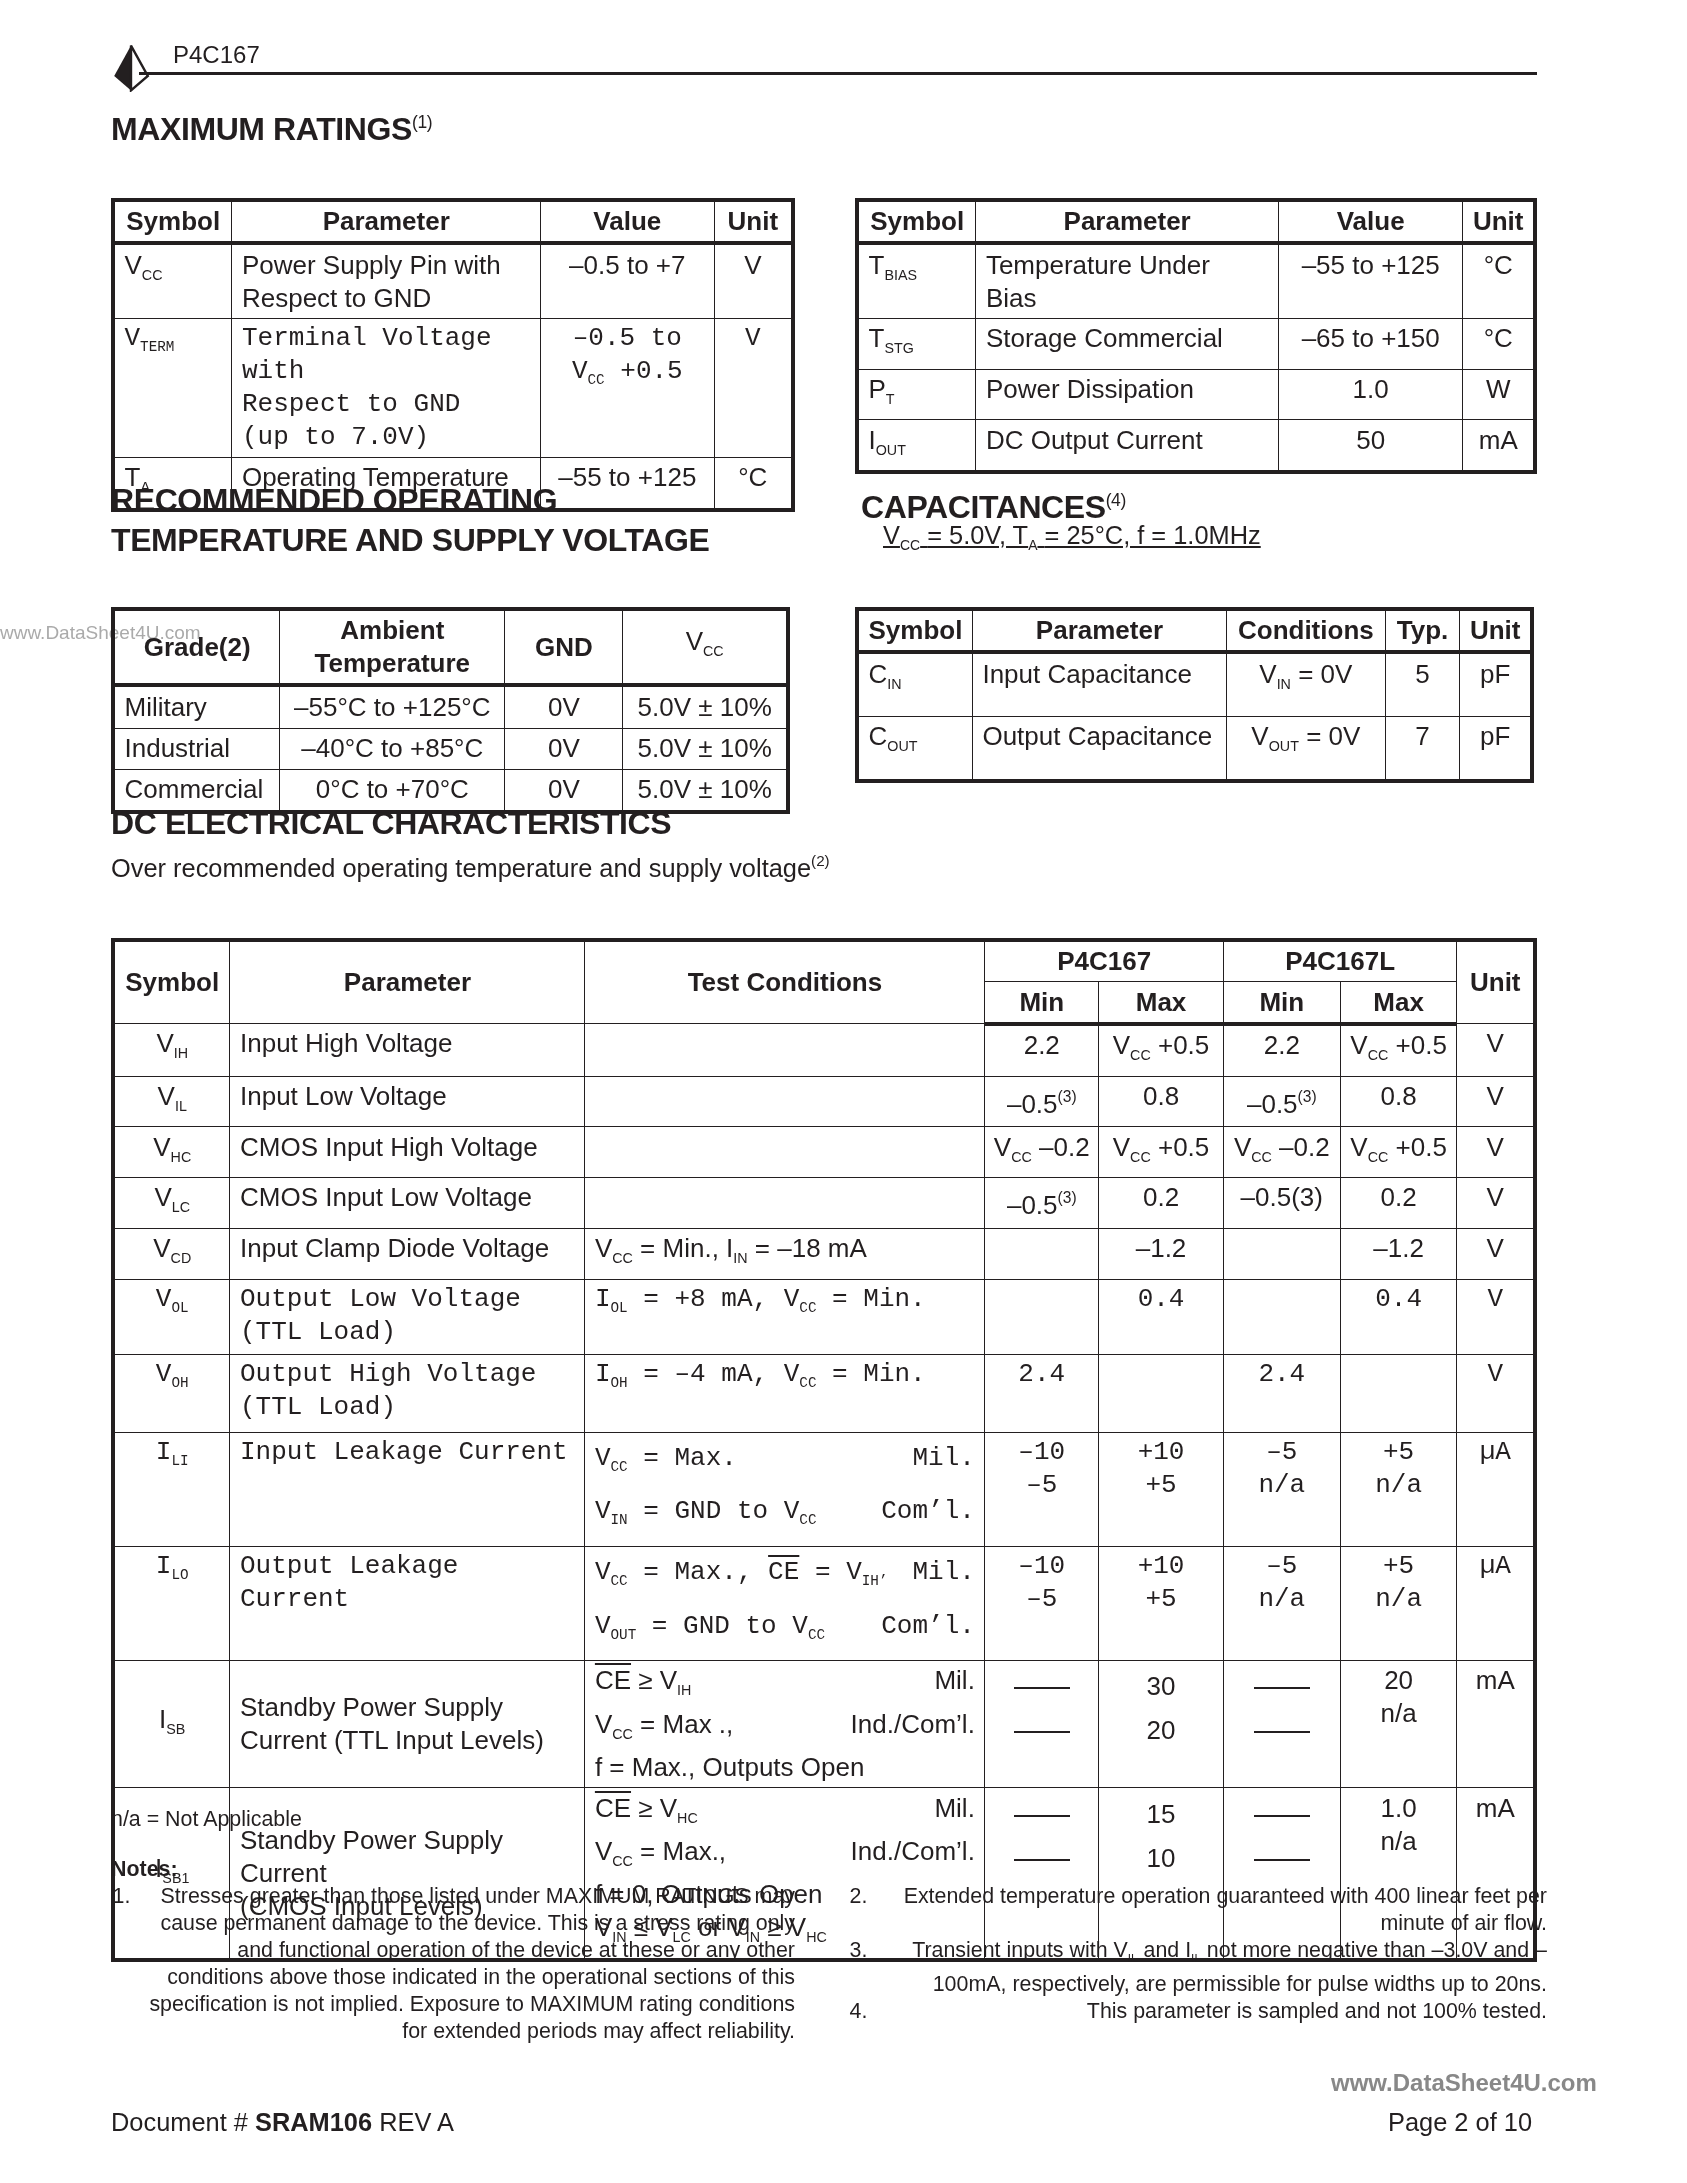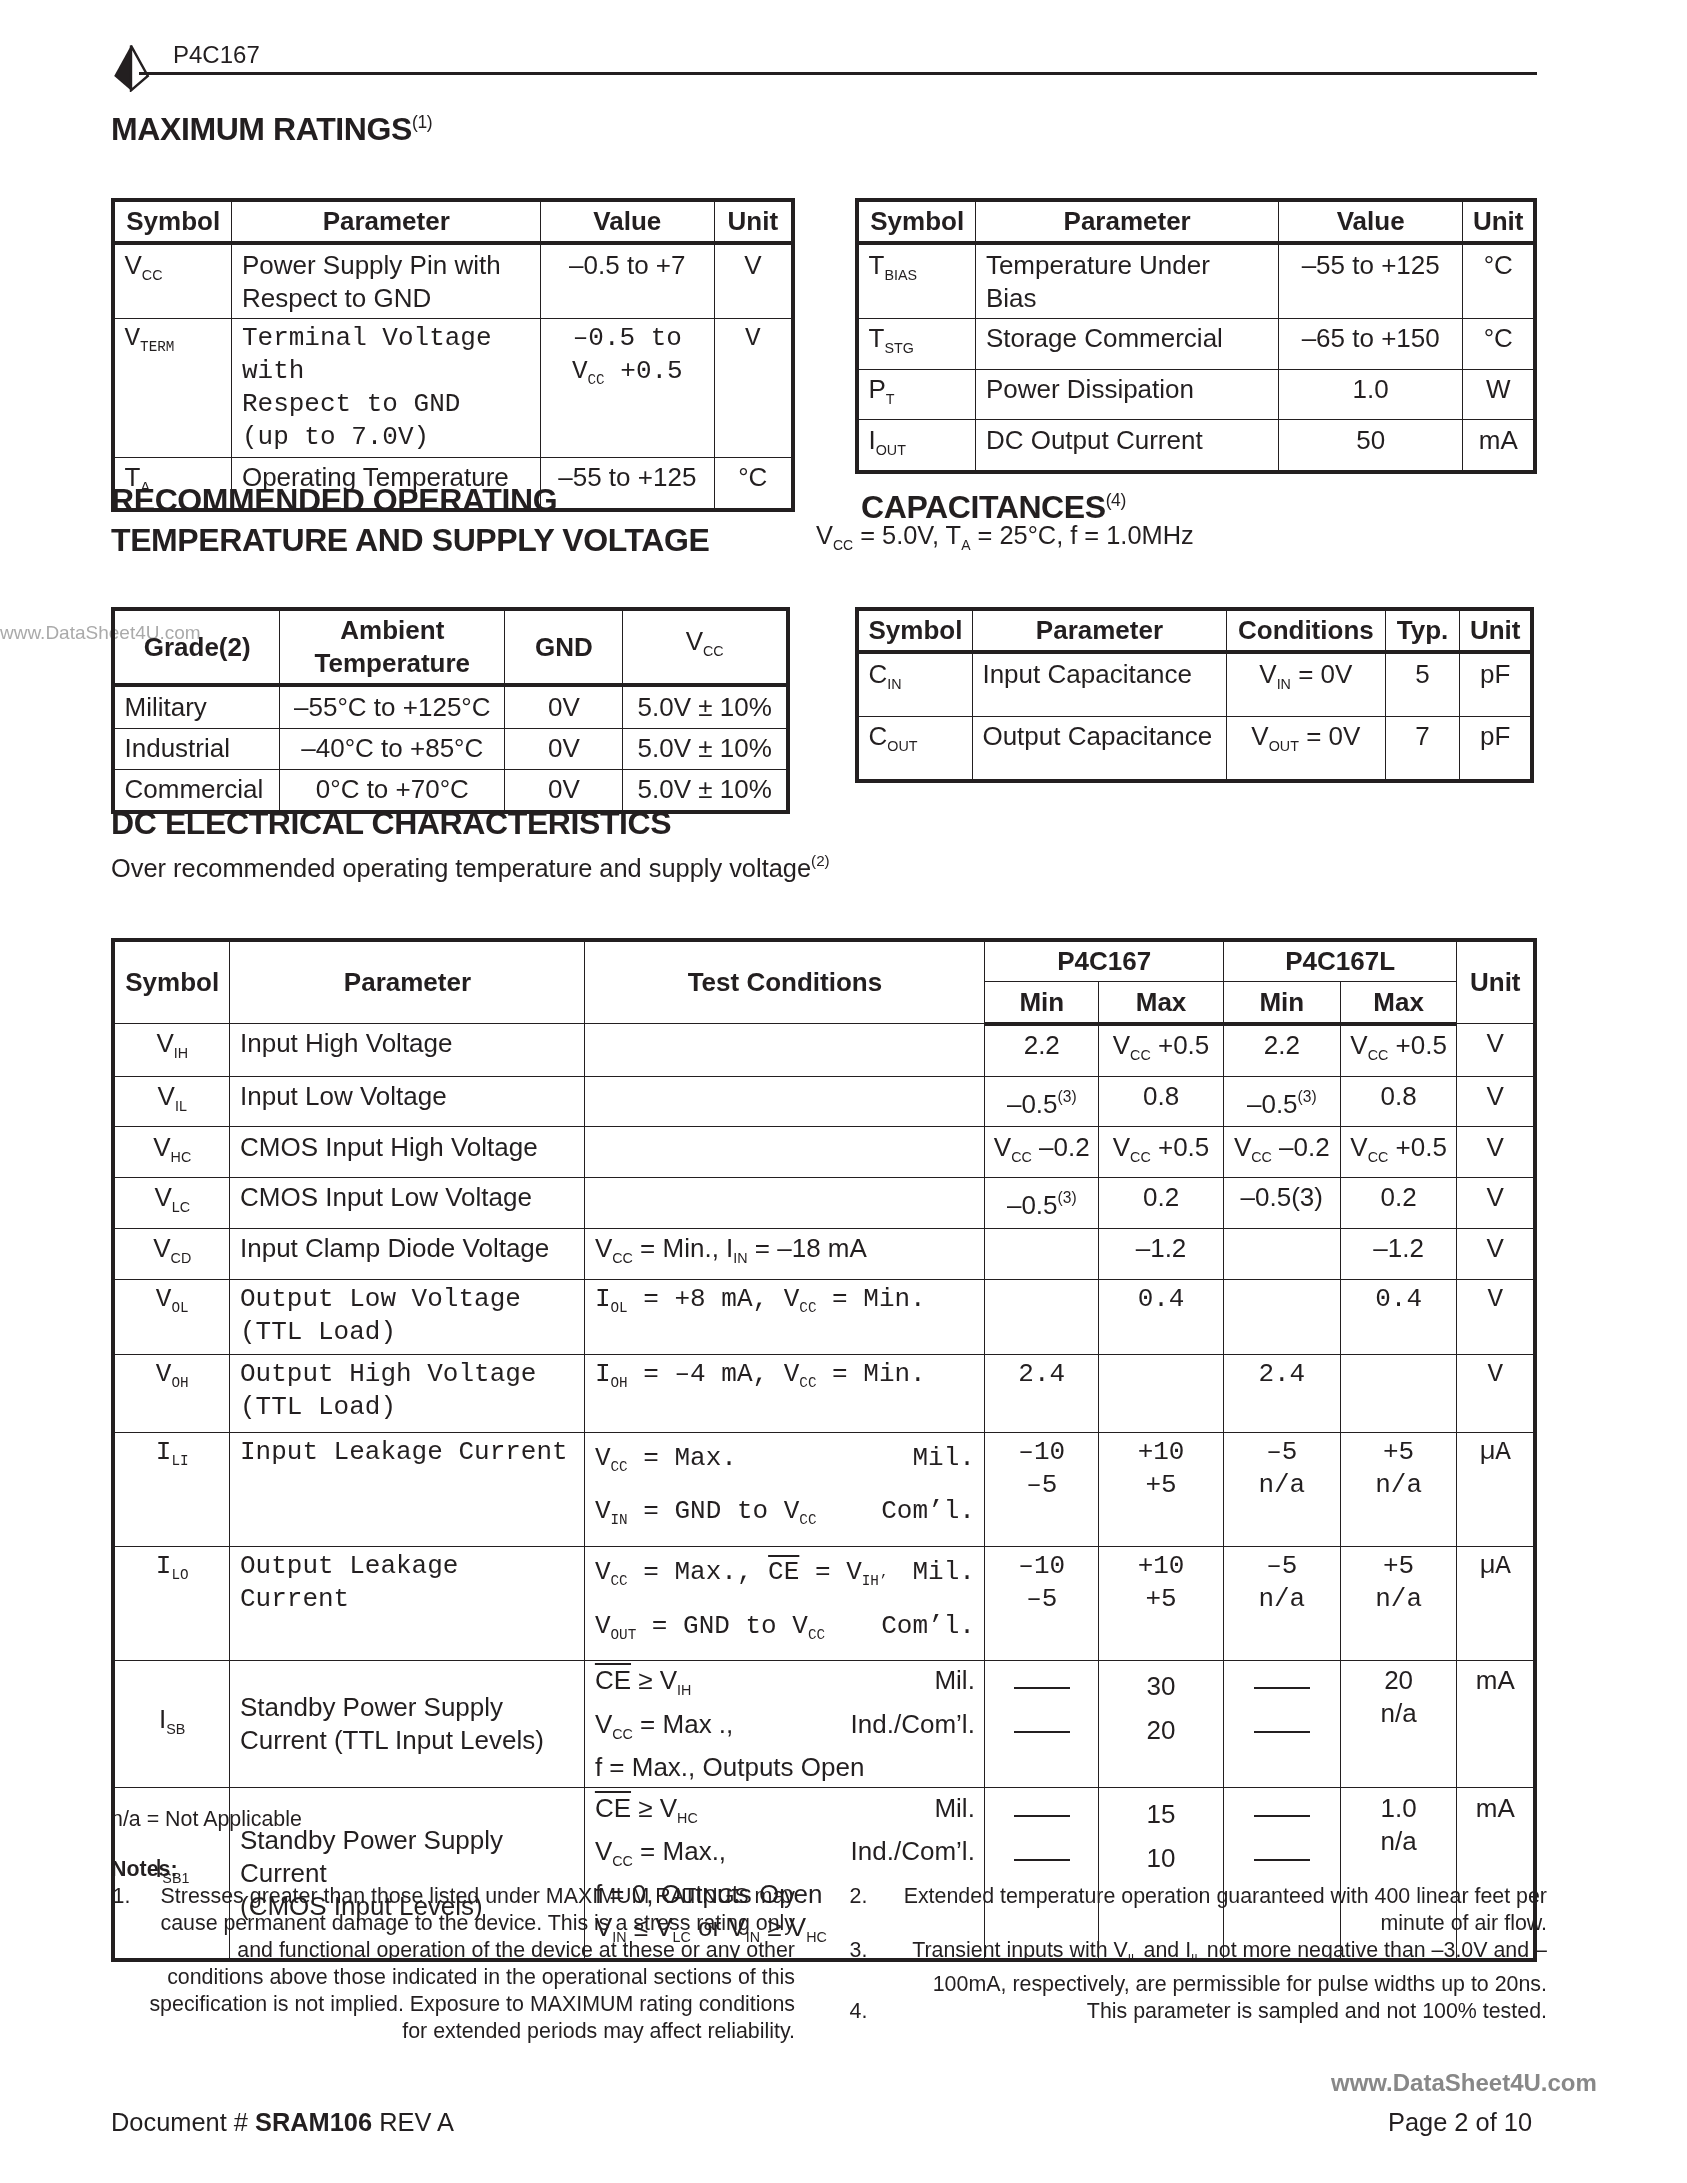--- a/index.html
+++ b/index.html
@@ -177,21 +177,21 @@
       <td class="c">0°C to +70°C</td>
       <td class="c">0V</td>
       <td class="c">5.0V ± 10%</td>
     </tr>
   </tbody>
 </table>
 
 <div class="abs h2" style="left:861px;top:480px;">
   <span>CAPACITANCES</span><sup>(4)</sup>
 </div>
-<div class="abs sub" style="left:816px;top:521px;">
+<div class="abs sub" style="left:883px;top:521px;text-decoration:underline;">
   V<sub>CC</sub> <span>= 5.0V, T</span><sub>A</sub> <span>= 25°C, f = 1.0MHz</span>
 </div>
 
 <table class="t" style="left:855px;top:562px;width:679px;height:176px;">
   <colgroup>
       <col style="width:115px">
       <col style="width:262px">
       <col style="width:159px">
       <col style="width:75px">
       <col style="width:67px">

